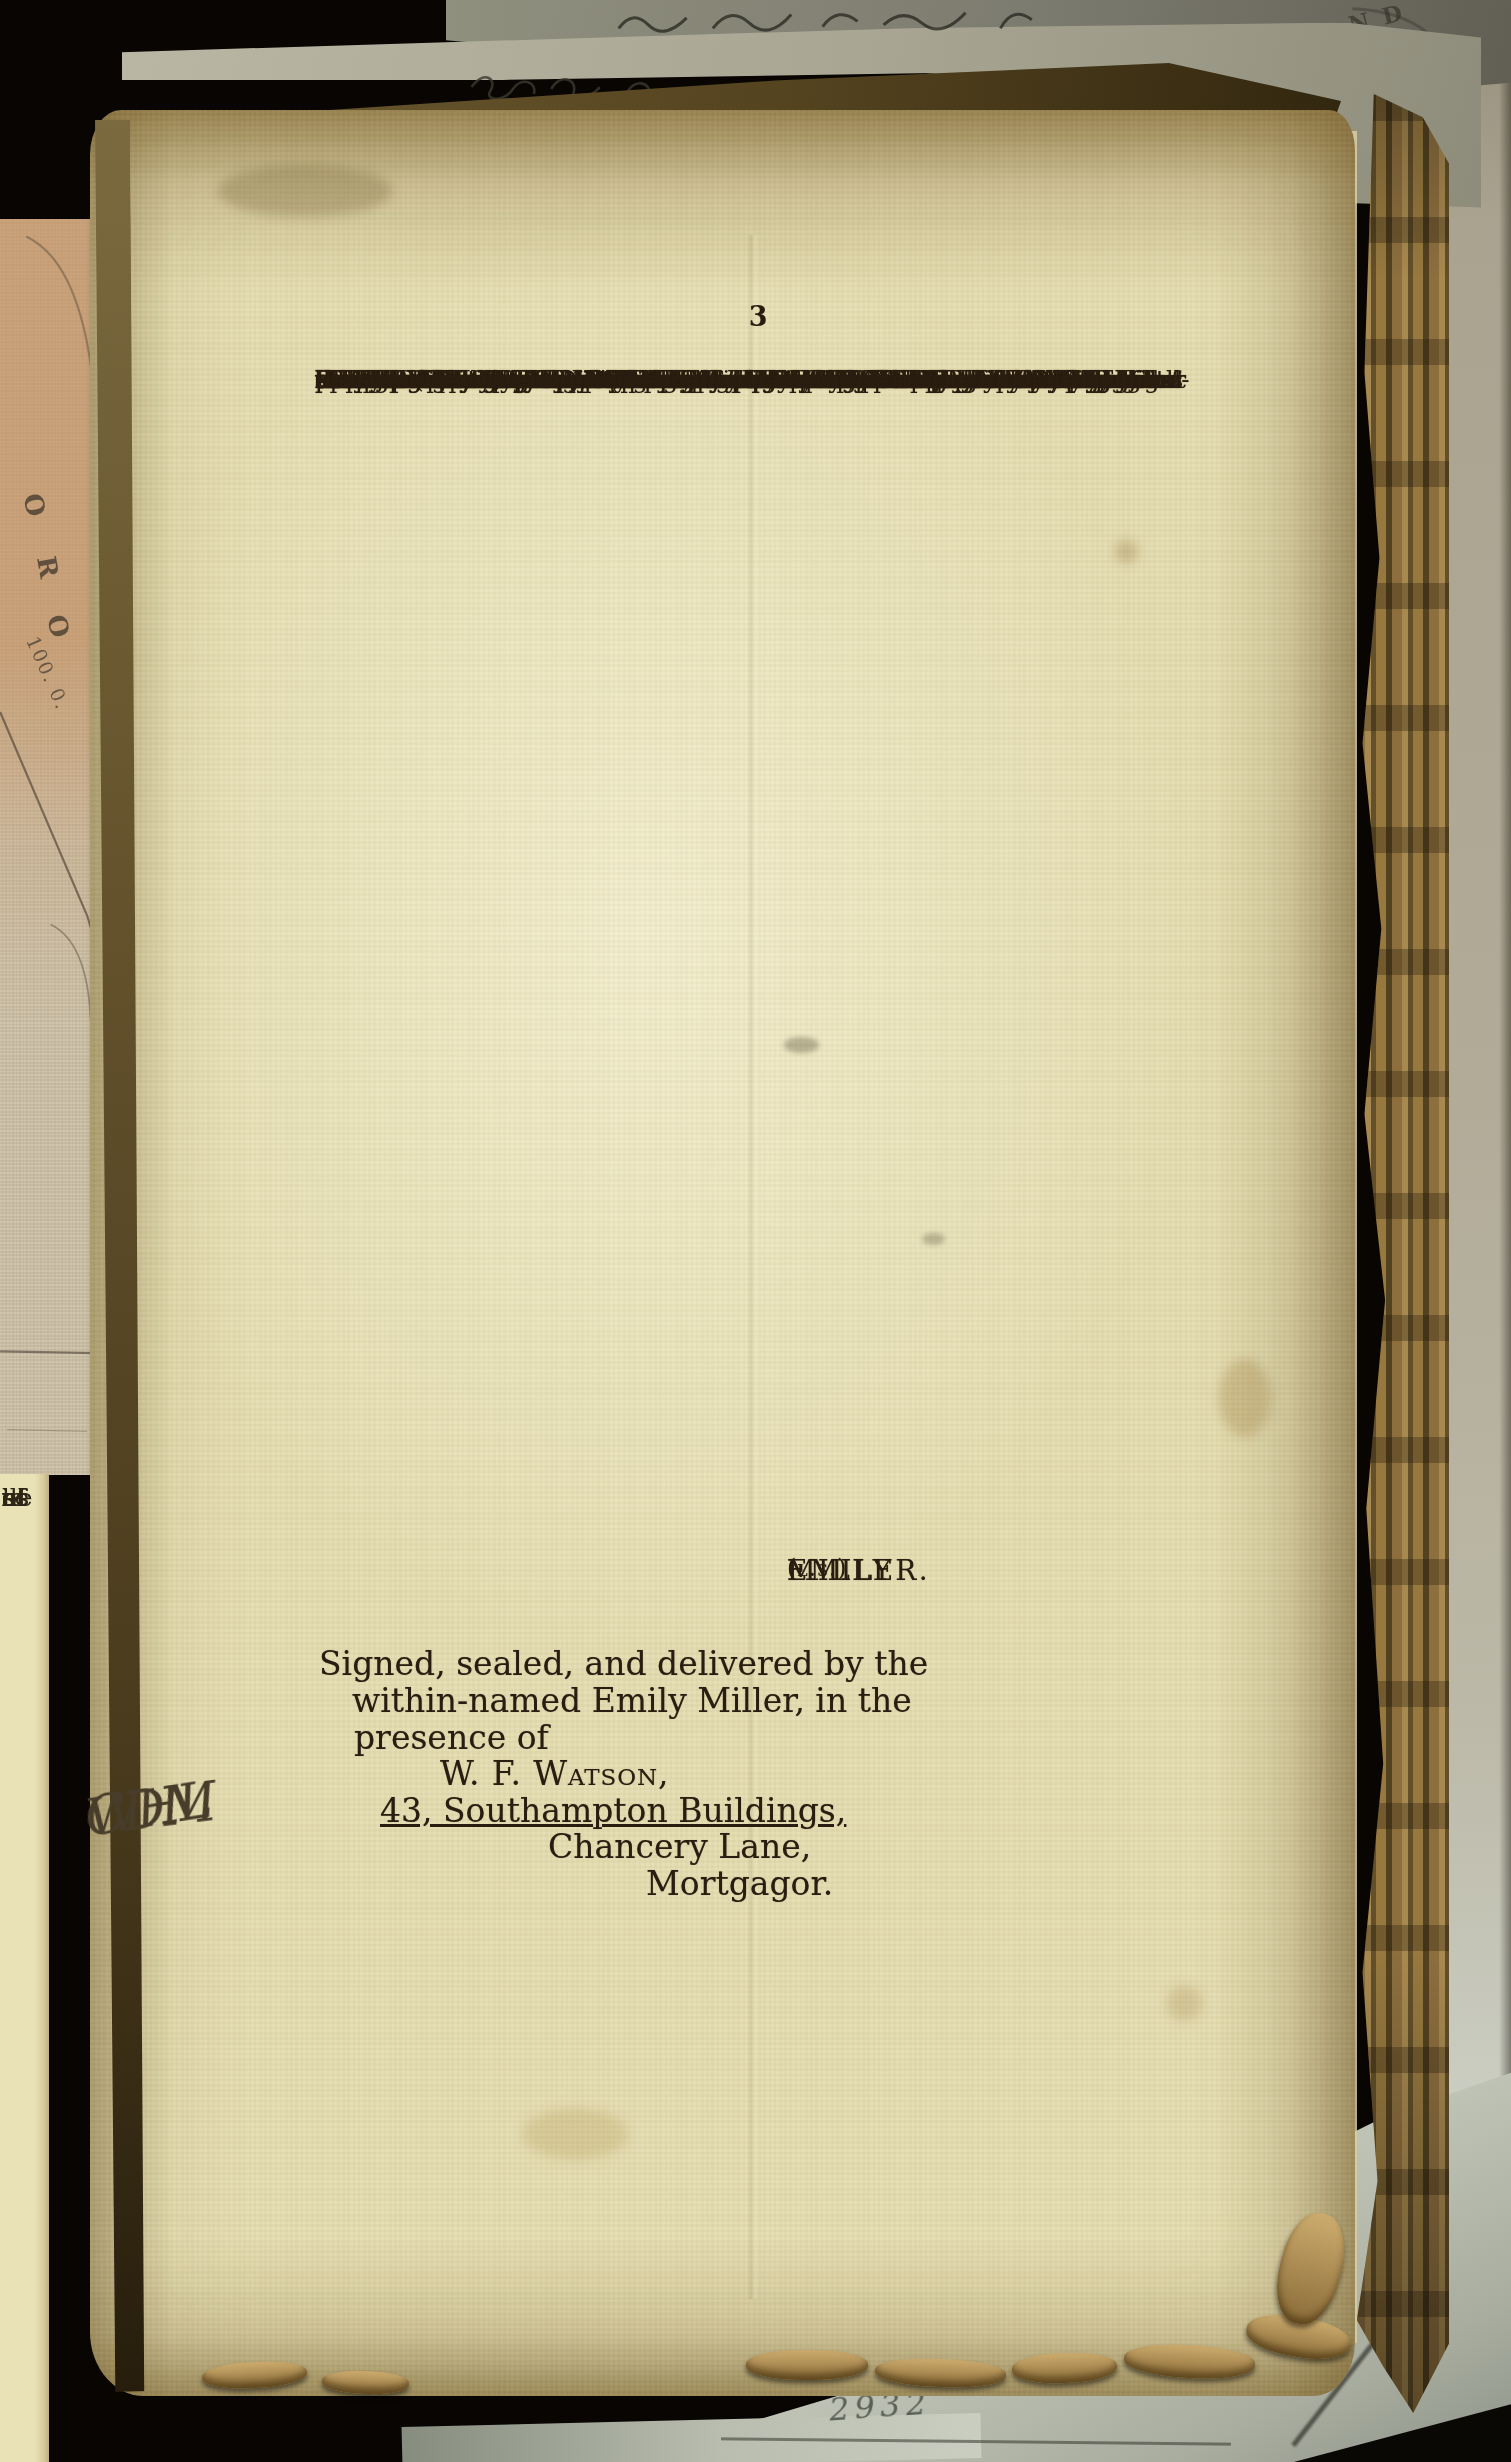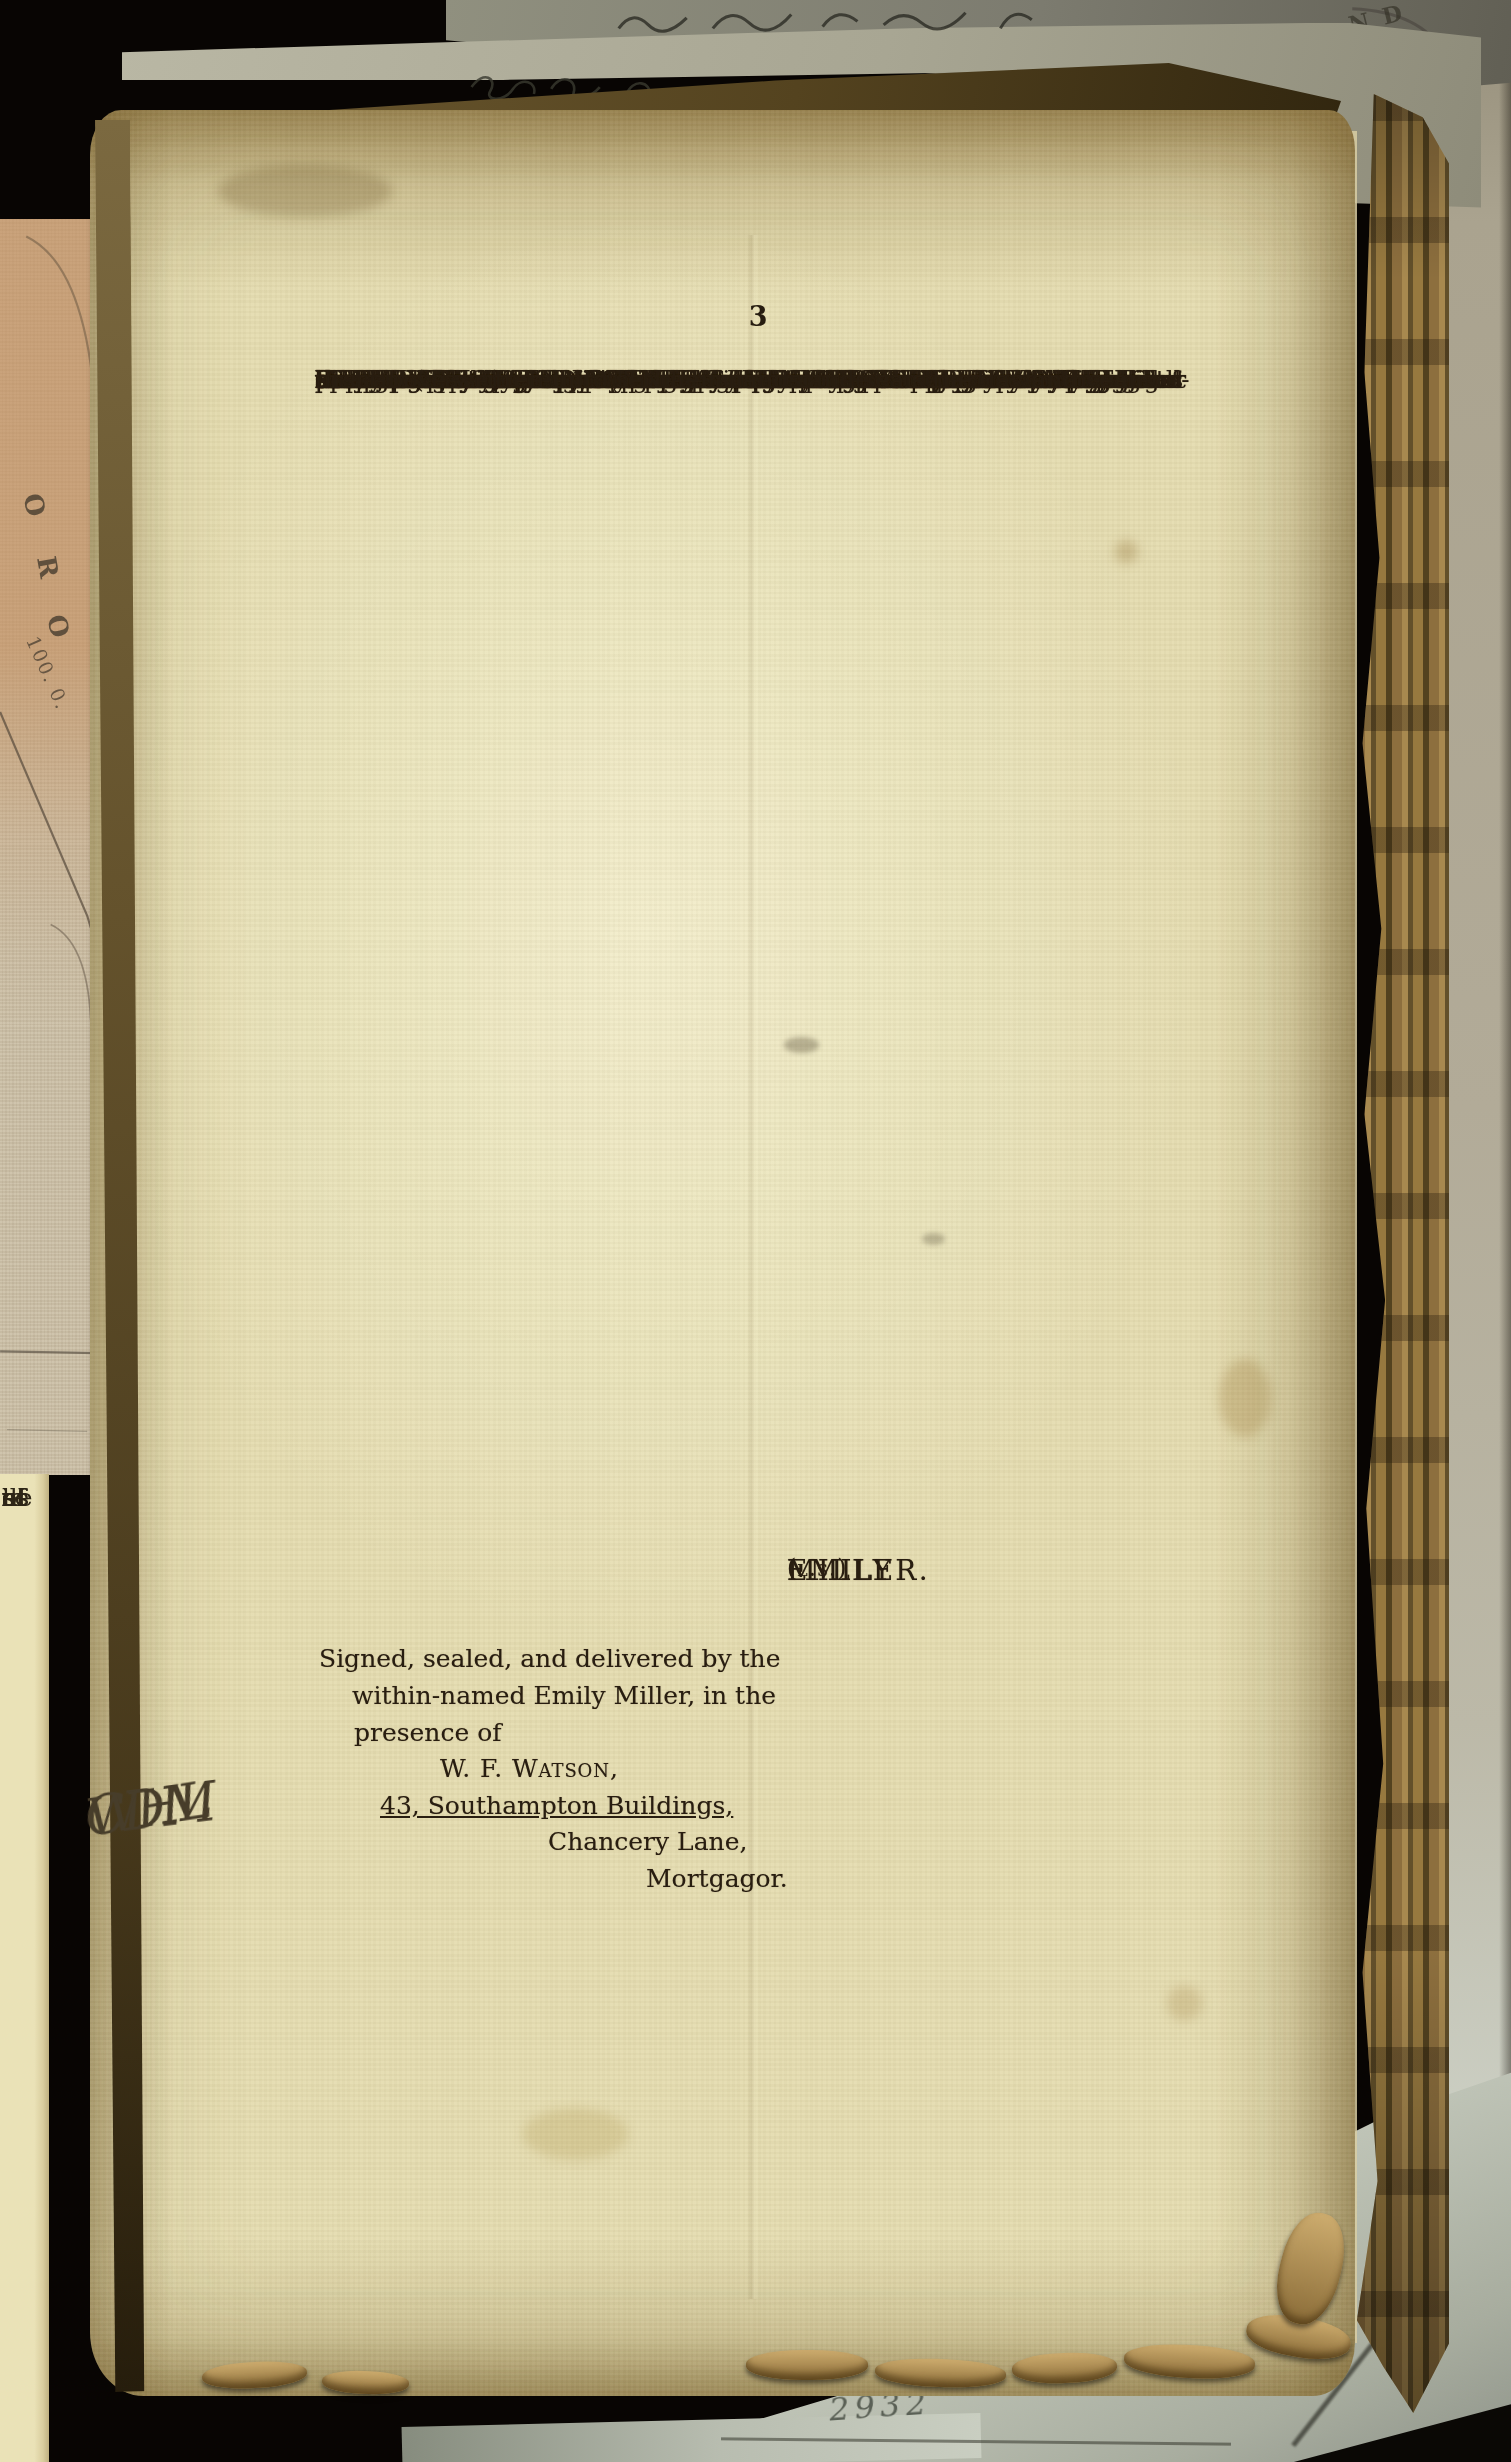--- a/index.html
+++ b/index.html
@@ -114,21 +114,21 @@
   .pageno{left:315px;top:301px;width:887px;text-align:center;font-size:27px;font-weight:bold;
     color:#261c10;letter-spacing:0.9px;}
   .textblock{left:315px;top:361px;width:887px;color:#281d10;font-size:24.4px;
     text-shadow:0 0 0.9px rgba(62,46,26,.45);}
   .bline{position:static;height:37px;line-height:37px;text-align:justify;text-align-last:justify;}
   .bline.last{text-align-last:left;}
   .sig{left:787px;top:1554px;width:373px;display:flex;justify-content:space-between;
     align-items:baseline;font-size:28px;color:#281d10;letter-spacing:2.2px;
     text-shadow:0 0 0.9px rgba(62,46,26,.45);}
   .sig .seal{font-size:23.5px;font-variant:small-caps;letter-spacing:0.9px;}
-  .attline{font-size:25px;color:#281d10;text-shadow:0 0 0.9px rgba(62,46,26,.45);white-space:nowrap;}
+  .attline{font-size:33px;color:#281d10;text-shadow:0 0 0.9px rgba(62,46,26,.45);white-space:nowrap;}
   .a0{left:319px;top:1644px;}
   .a1{left:352px;top:1681px;}
   .a2{left:354px;top:1718px;}
   .a3{left:440px;top:1754px;font-variant:small-caps;letter-spacing:0.9px;}
   .a4{left:380px;top:1791px;text-decoration:underline;}
   .a5{left:548px;top:1827px;}
   .a6{left:646px;top:1864px;}
 
   
   .initials{left:80px;top:1768px;width:296px;transform:rotate(-7deg);color:#473d2a;

